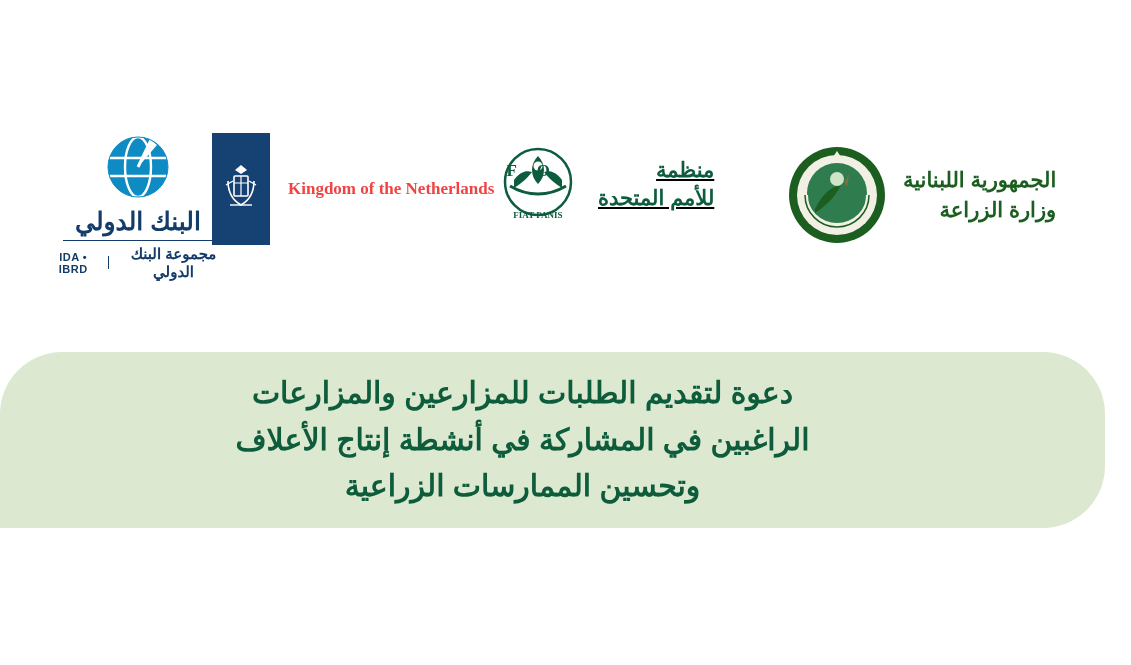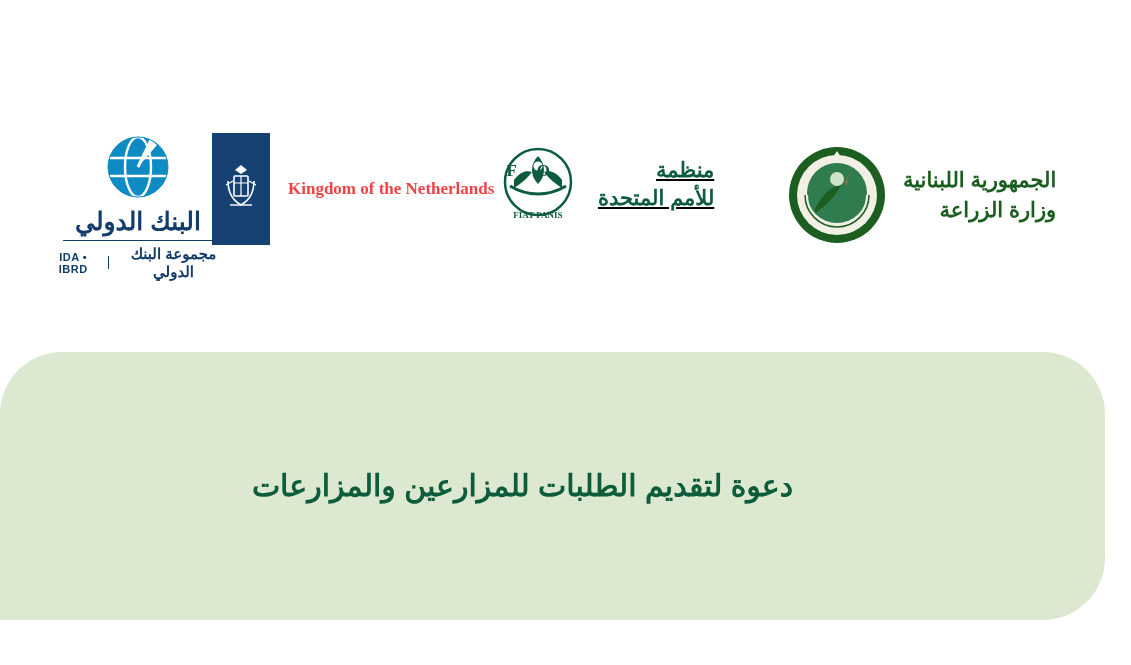--- a/index.html
+++ b/index.html
@@ -153,21 +153,21 @@
     width: 104px;
     height: 104px;
   }
 
   
   .banner {
     position: absolute;
     left: 0;
     top: 352px;
     width: 1105px;
-    height: 268px;
+    height: 176px;
     background: #dde8d0;
     border-top-right-radius: 62px;
     border-bottom-right-radius: 62px;
     border-top-left-radius: 62px;
     display: flex;
     align-items: center;
     justify-content: center;
   }
   .banner::before {
     
@@ -273,14 +273,16 @@
         <path d="M20 52 a32 32 0 0 0 64 0" fill="none" stroke="#1b5e20" stroke-width="1.5"></path>
       </svg>
     </div>
   </div>
 
 </div>
 
 <div class="banner">
   <div class="banner-inner">
     <div class="banner-title">دعوة لتقديم الطلبات للمزارعين والمزارعات</div>
+    <div class="banner-title">الراغبين في المشاركة في أنشطة إنتاج الأعلاف</div>
+    <div class="banner-title">وتحسين الممارسات الزراعية</div>
   </div>
 </div>
 
 </body></html>

